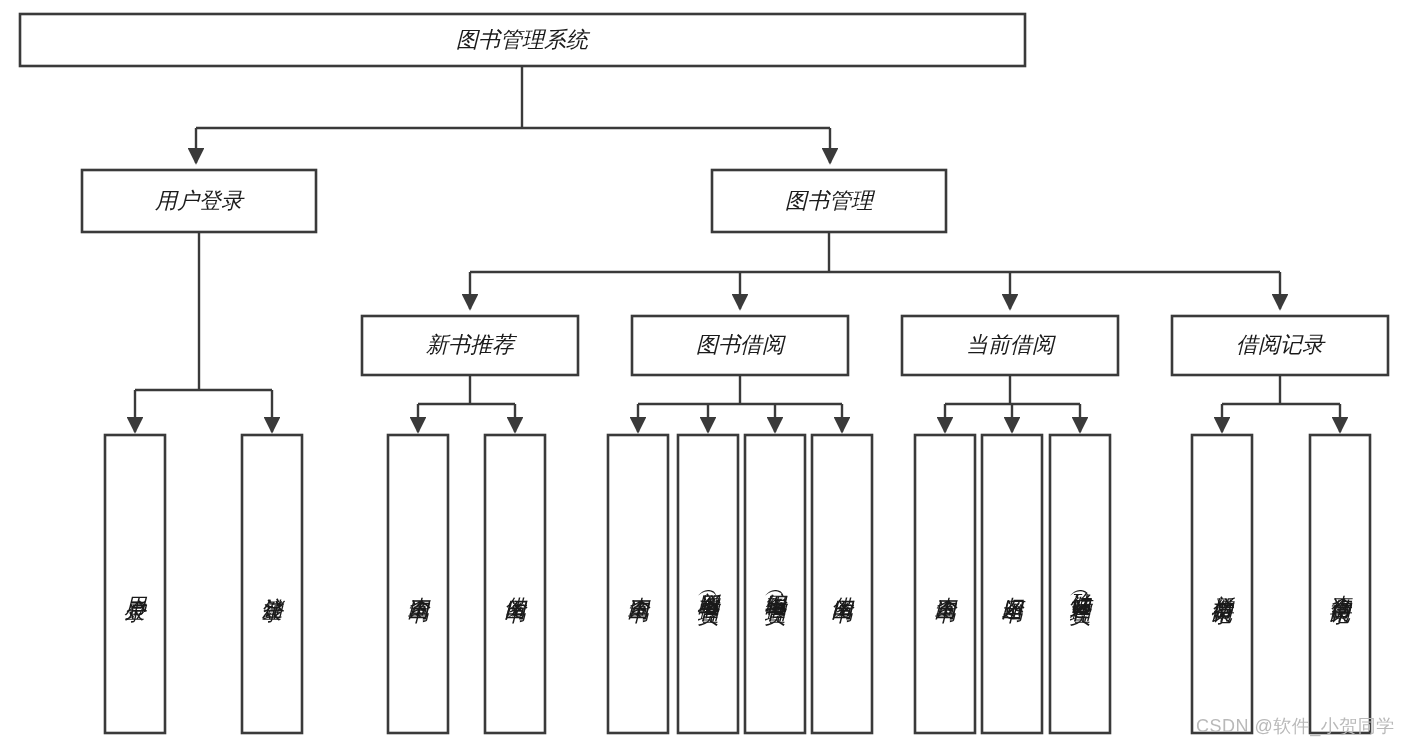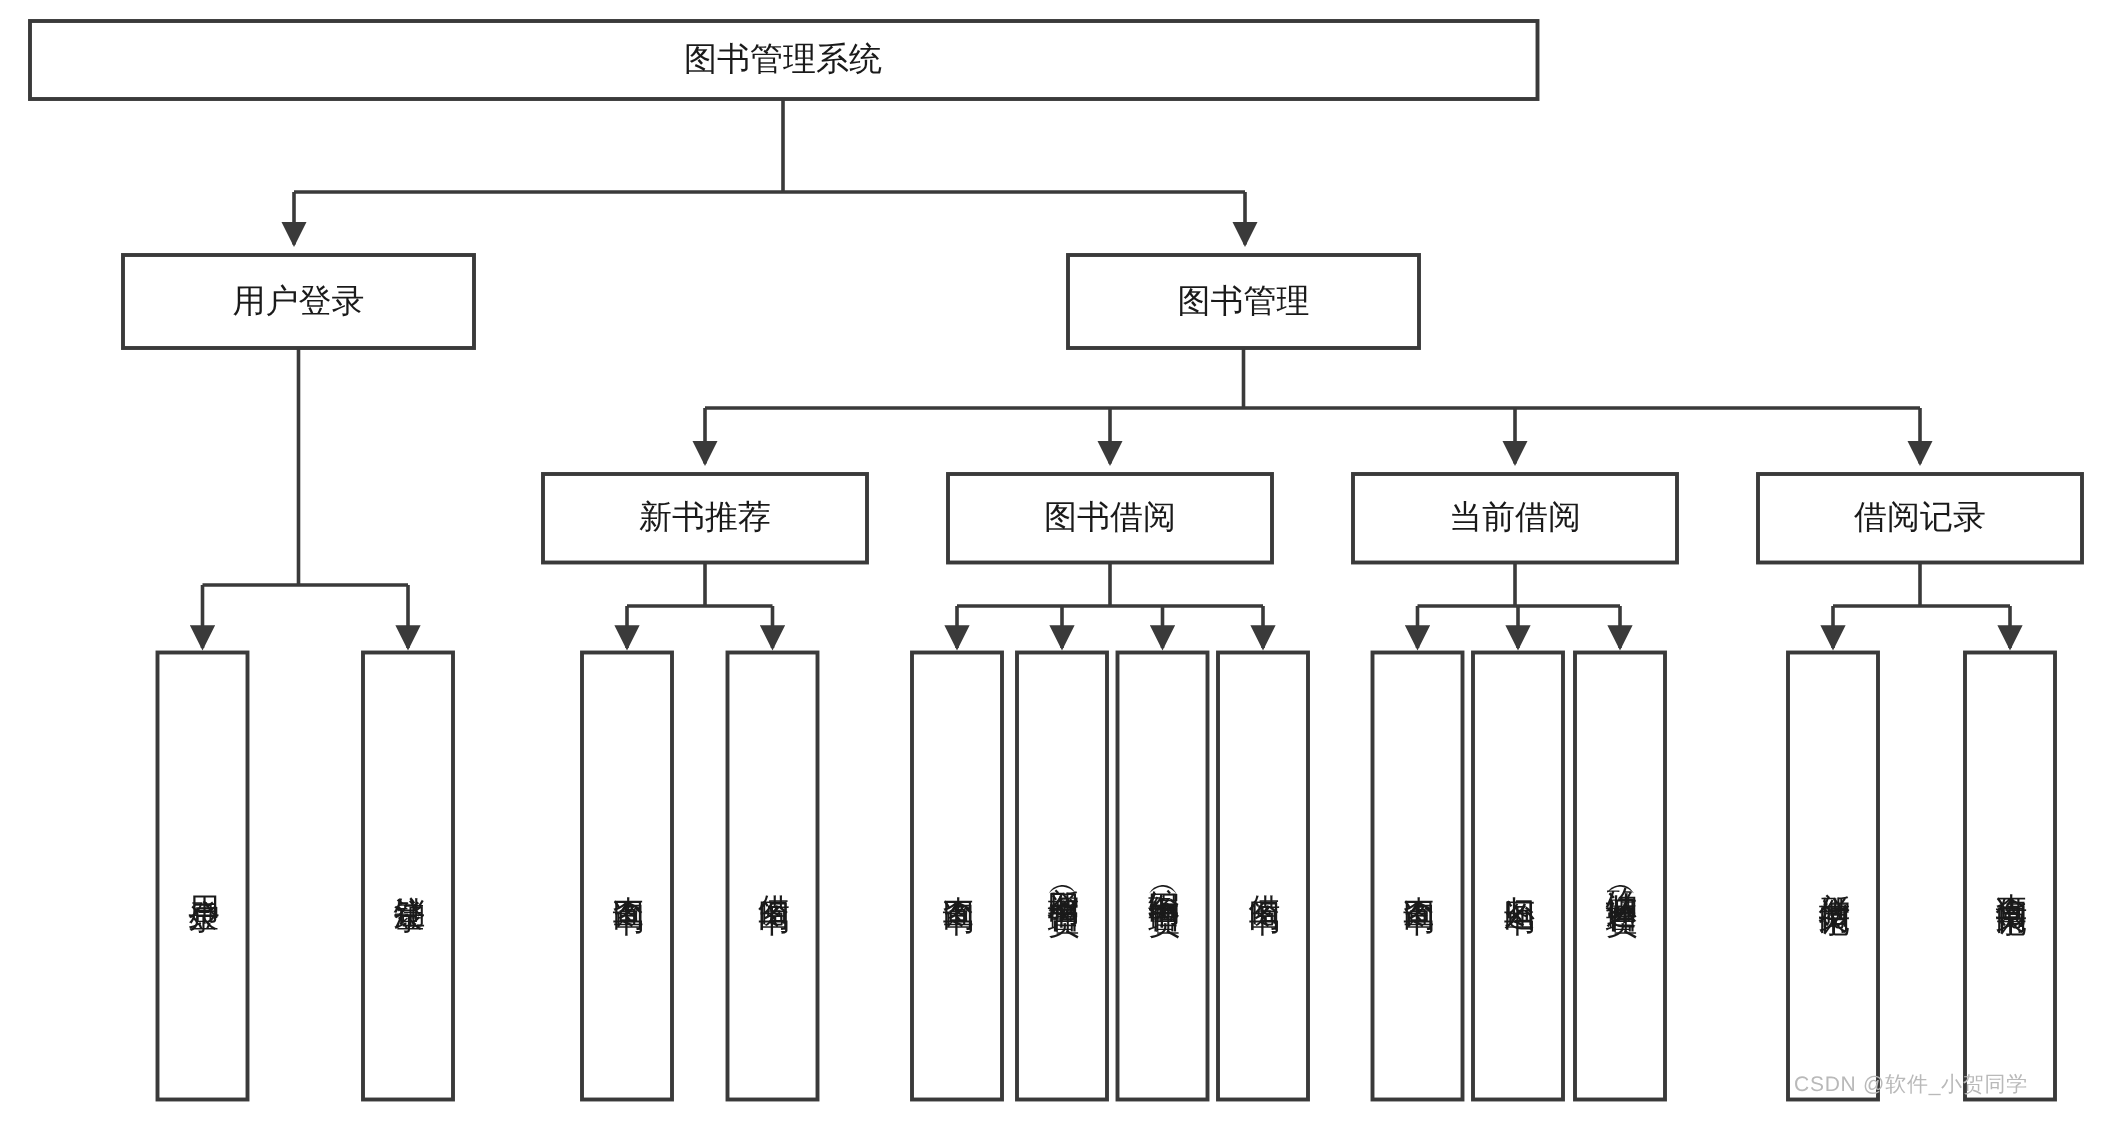--- a/index.html
+++ b/index.html
@@ -1,21 +1,21 @@
 <!DOCTYPE html>
 <html><head>
 <meta charset="utf-8">
 <style>
   html,body{margin:0;padding:0;background:#ffffff;}
   body{
     width:1405px;height:747px;
     font-family:"Liberation Sans","DejaVu Sans",sans-serif;
     overflow:hidden;position:relative;
   }
-  #diagram-root{position:absolute;left:0;top:0;width:1405px;height:747px;}
+  #diagram-root{position:absolute;left:0;top:0;width:1405px;height:747px;font-style:italic;}
   svg{display:block;}
   .node-rect{fill:#ffffff;stroke:#3a3a3a;stroke-width:2.6;}
   .conn{stroke:#3a3a3a;stroke-width:2.4;fill:none;}
   .node-text{
     fill:#1a1a1a;
     font-family:"Liberation Sans","DejaVu Sans",sans-serif;
     font-size:22px;
     text-anchor:middle;
     dominant-baseline:middle;
   }
@@ -28,21 +28,21 @@
     letter-spacing:2px;
     font-family:"Liberation Sans","DejaVu Sans",sans-serif;
     font-size:21px;
     color:#1a1a1a;
     white-space:nowrap;
   }
   #watermark{
     position:absolute;
     left:1196px;top:714px;
     font-family:"Liberation Sans","DejaVu Sans",sans-serif;
-    font-size:14px;
+    font-size:18px;
     color:#b9b9b9;
     letter-spacing:0.5px;
     white-space:nowrap;
     pointer-events:none;
   }
 </style>
 </head>
 <body>
 
 <div id="diagram-root">

